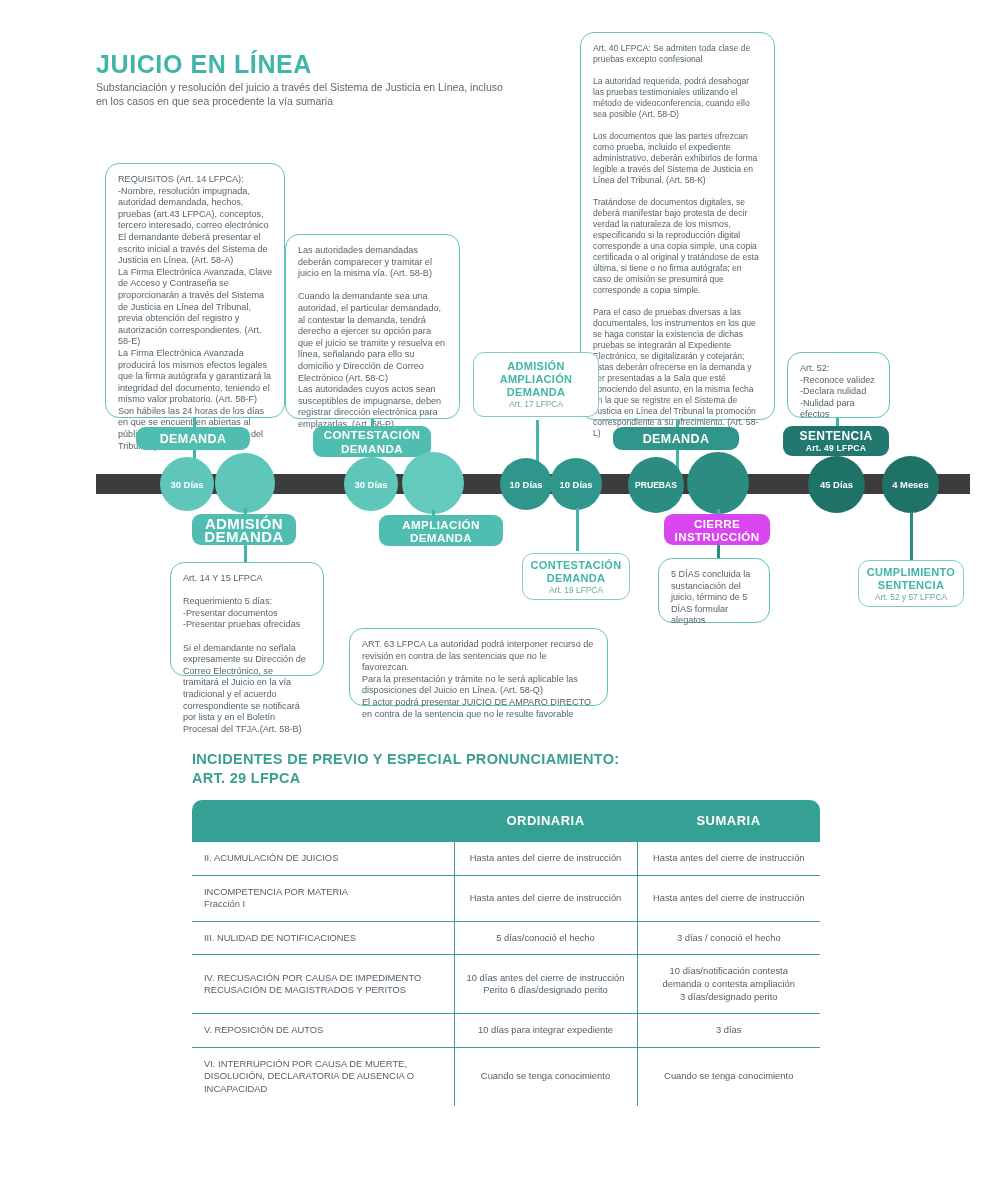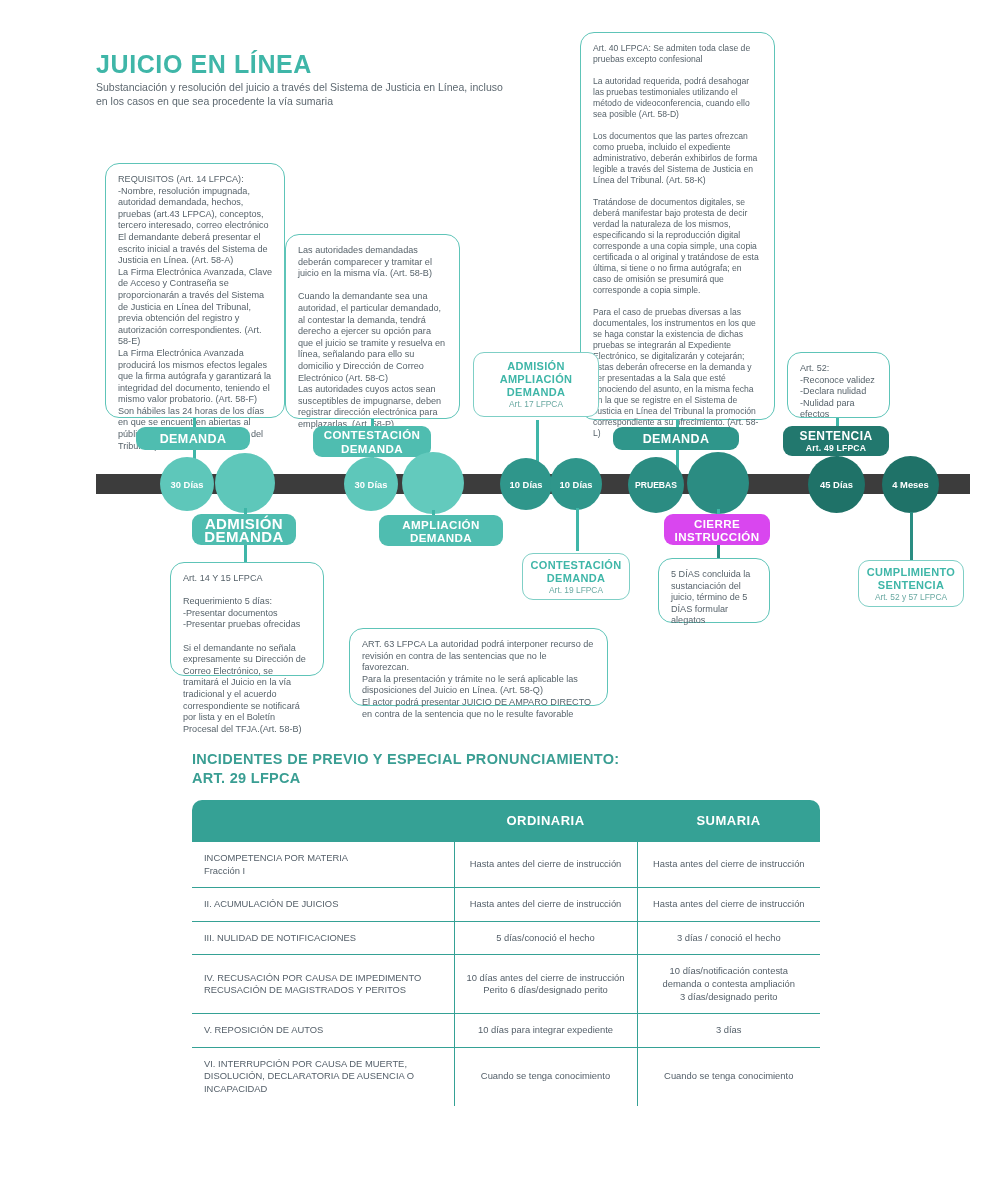--- a/index.html
+++ b/index.html
@@ -218,27 +218,27 @@
   <table class="tbl">
     <thead>
       <tr>
         <th class="blank" style="width:250px;"></th>
         <th>ORDINARIA</th>
         <th>SUMARIA</th>
       </tr>
     </thead>
     <tbody>
       <tr>
+        <td class="lbl">II. ACUMULACIÓN DE JUICIOS</td>
+        <td class="val">Hasta antes del cierre de instrucción</td>
+        <td class="val">Hasta antes del cierre de instrucción</td>
+      </tr>
+      <tr>
         <td class="lbl">INCOMPETENCIA POR MATERIA
 Fracción I</td>
-        <td class="val">Hasta antes del cierre de instrucción</td>
-        <td class="val">Hasta antes del cierre de instrucción</td>
-      </tr>
-      <tr>
-        <td class="lbl">II. ACUMULACIÓN DE JUICIOS</td>
         <td class="val">Hasta antes del cierre de instrucción</td>
         <td class="val">Hasta antes del cierre de instrucción</td>
       </tr>
       <tr>
         <td class="lbl">III. NULIDAD DE NOTIFICACIONES</td>
         <td class="val">5 días/conoció el hecho</td>
         <td class="val">3 días / conoció el hecho</td>
       </tr>
       <tr>
         <td class="lbl">IV. RECUSACIÓN POR CAUSA DE IMPEDIMENTO

